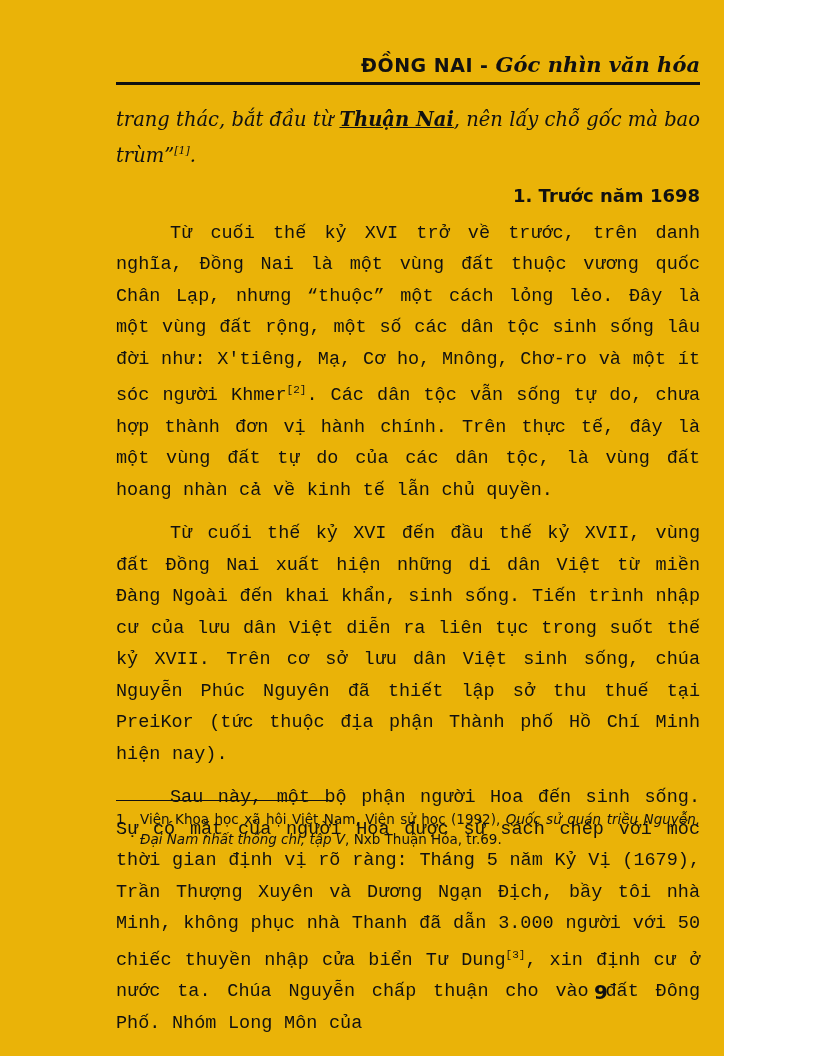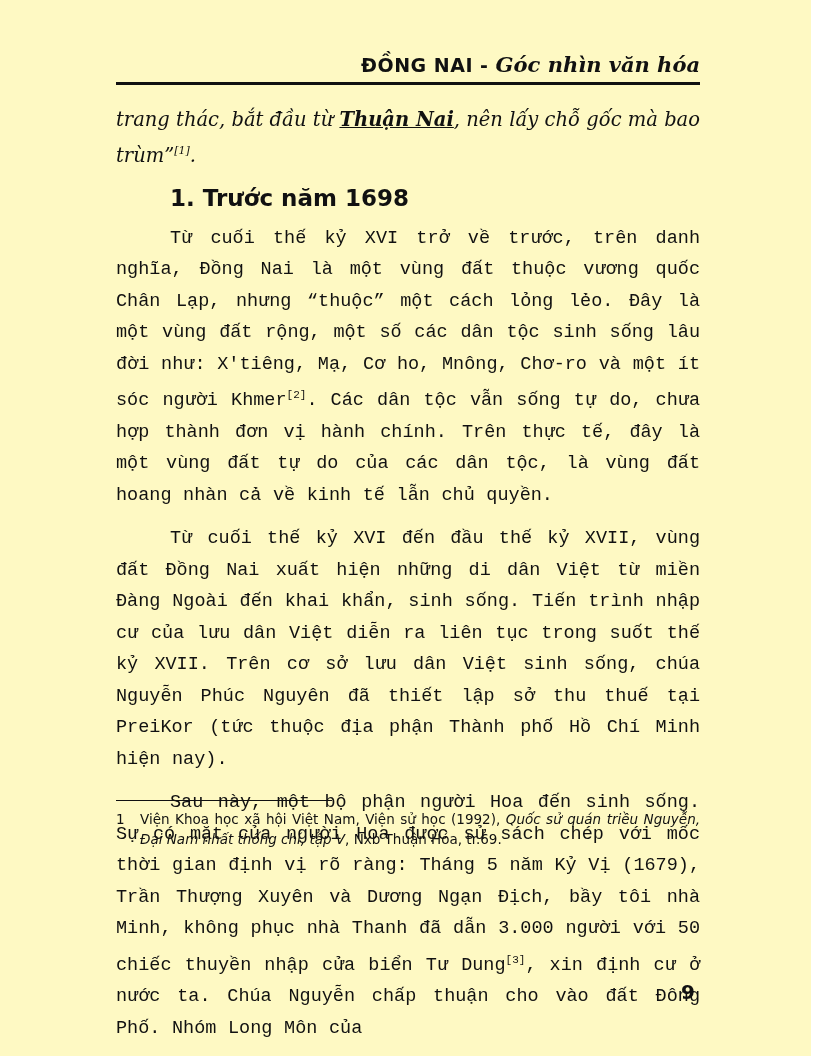--- a/index.html
+++ b/index.html
@@ -2,23 +2,23 @@
 <html><head>
 <meta charset="utf-8">
 <style>
   html, body {
     margin: 0;
     padding: 0;
     background: #ffffff;
   }
   .page {
     position: relative;
-    width: 811px;
+    width: 724px;
     height: 1056px;
-    background: #fef9c3;
+    background: #eab308;
     font-family: "DejaVu Sans", sans-serif;
     color: #111111;
     overflow: hidden;
   }
 
   
   .header {
     position: absolute;
     left: 116px;
     top: 52px;
@@ -74,23 +74,24 @@
     font-style: italic;
   }
   .lead sup {
     font-size: 11px;
     vertical-align: super;
   }
 
   .section-heading {
     font-family: "DejaVu Sans", sans-serif;
     font-weight: bold;
-    font-size: 23px;
+    font-size: 18px;
     margin: 12px 0 12px 0;
     padding-left: 54px;
+    text-align: right;
   }
 
   p.body {
     font-family: Liberation Mono, monospace;
     font-size: 18.5px;
     line-height: 31.5px;
     margin: 0 0 12px 0;
     text-align: justify;
     text-indent: 54px;
     word-spacing: 0.5px;

